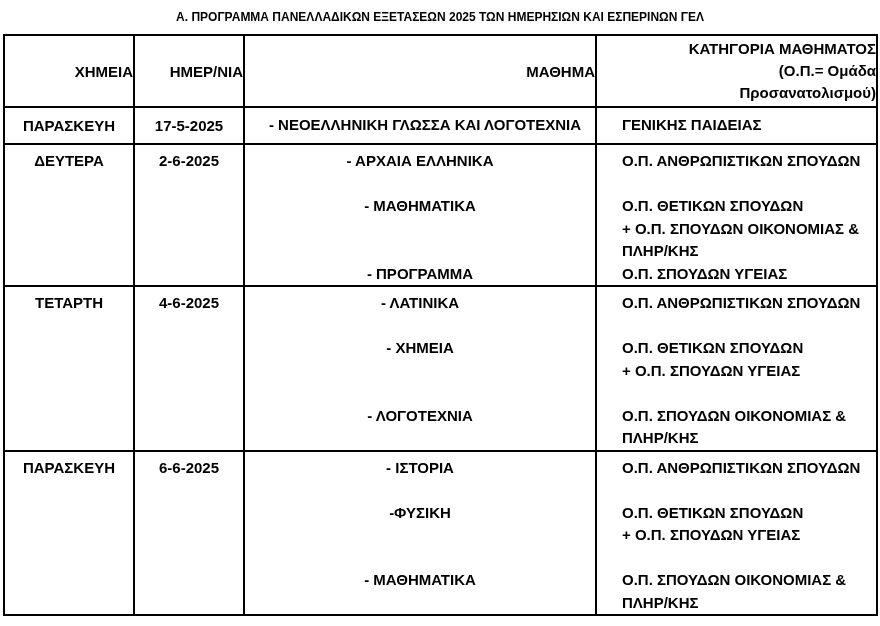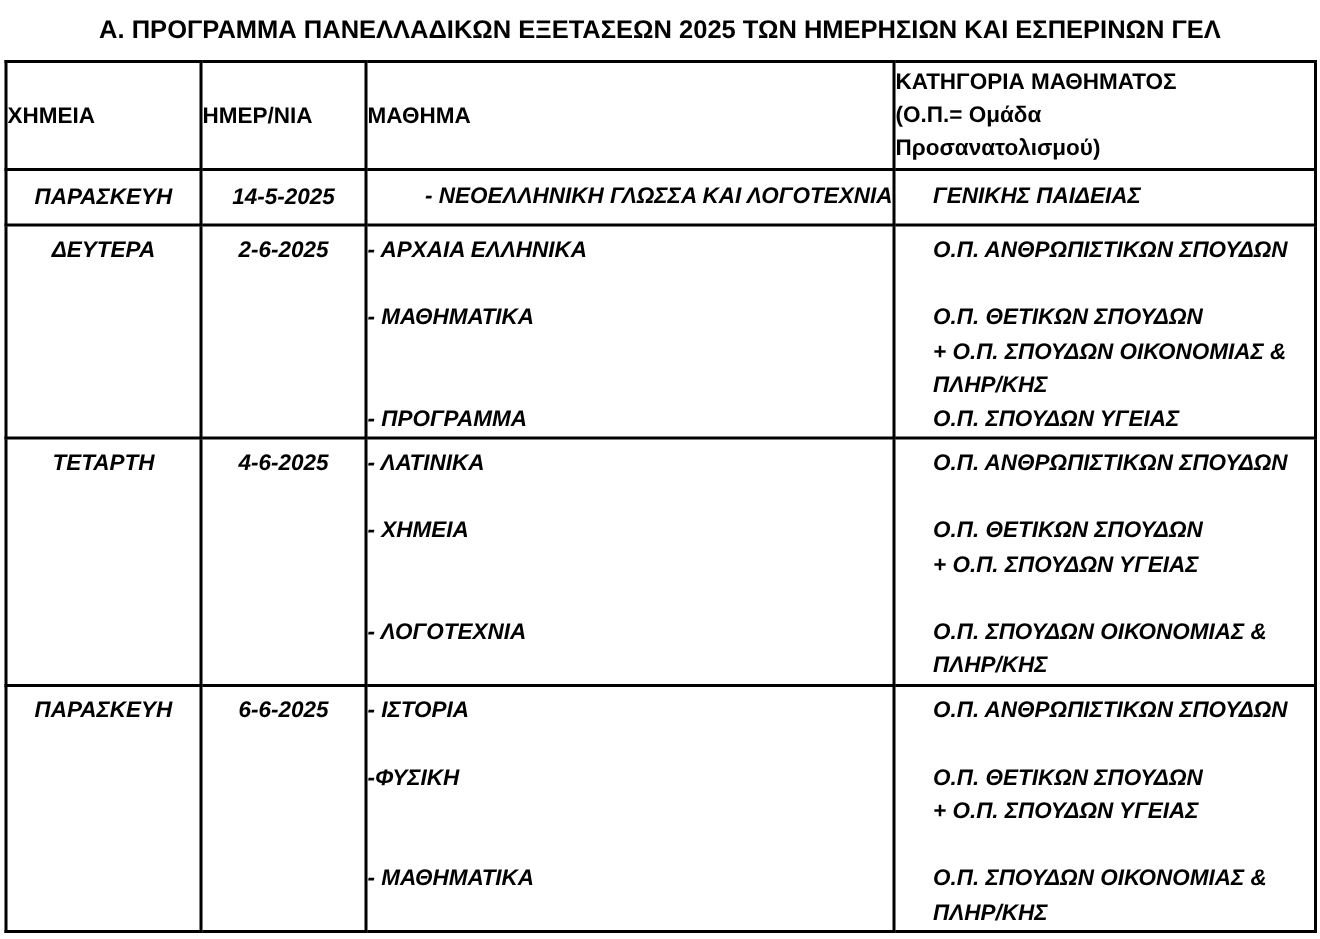--- a/index.html
+++ b/index.html
@@ -8,56 +8,56 @@
     background: #ffffff;
     width: 880px;
     height: 626px;
     overflow: hidden;
     font-family: "Liberation Sans", "DejaVu Sans", sans-serif;
     font-weight: bold;
     color: #000000;
     -webkit-font-smoothing: antialiased;
   }
   .title {
-    font-size: 17px;
+    font-size: 12px;
     font-weight: bold;
     text-align: center;
     margin: 10px 4px 10px 4px;
     white-space: nowrap;
   }
   table.exam-table {
     border-collapse: collapse;
     table-layout: fixed;
     margin-left: 3px;
     width: 873px;
     background: #ffffff;
   }
   th, td {
     border: 2px solid #000000;
     padding: 0;
     font-size: 15px;
     overflow: hidden;
   }
   thead tr { height: 72px; }
   th {
-    text-align: left;
+    text-align: right;
     vertical-align: middle;
     font-weight: bold;
     margin-top: 20px;
   }
-  tbody td { vertical-align: top; font-style: italic; }
+  tbody td { vertical-align: top; }
   tr.r-single { height: 37px; }
   tr.r-single td { vertical-align: middle; }
   tr.r-6 { height: 139px; }
   tr.r-7a { height: 161px; }
   tr.r-7b { height: 160px; }
   td.day-cell, td.date-cell { text-align: center; }
   tr.multi td .lines { padding-top: 5px; }
-  td.subject-cell { text-align: left; }
-  td.subject-cell.left-align { text-align: right; }
+  td.subject-cell { text-align: center; }
+  td.subject-cell.left-align { text-align: center; }
   td.subject-cell.left-align .lines { padding-left: 10px; }
   td.category-cell { text-align: left; }
   td.category-cell .lines { padding-left: 25px; padding-right: 2px; }
   .line {
     line-height: 22.5px;
     min-height: 22.5px;
     white-space: nowrap;
   }
   th .line { line-height: 22px; min-height: 22px; }
 </style>
@@ -83,21 +83,21 @@
             <div class="line">ΚΑΤΗΓΟΡΙΑ ΜΑΘΗΜΑΤΟΣ</div>
             <div class="line">(Ο.Π.= Ομάδα</div>
             <div class="line">Προσανατολισμού)</div>
           </div>
       </th>
     </tr>
   </thead>
   <tbody>
     <tr class="r-single">
       <td class="day-cell">ΠΑΡΑΣΚΕΥΗ</td>
-      <td class="date-cell">14-5-2025</td>
+      <td class="date-cell">17-5-2025</td>
       <td class="subject-cell left-align">
         <div class="lines">
             <div class="line">- ΝΕΟΕΛΛΗΝΙΚΗ ΓΛΩΣΣΑ ΚΑΙ ΛΟΓΟΤΕΧΝΙΑ</div>
           </div>
       </td>
       <td class="category-cell">
         <div class="lines">
             <div class="line">ΓΕΝΙΚΗΣ ΠΑΙΔΕΙΑΣ</div>
           </div>
       </td>

